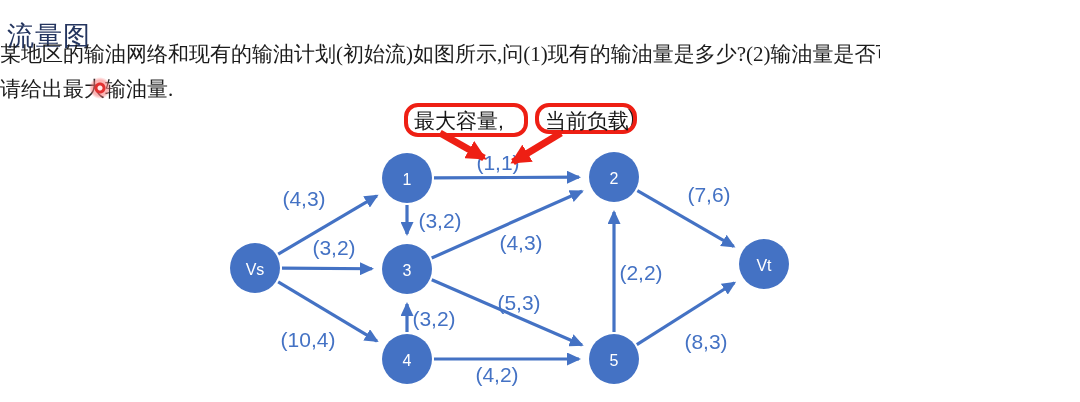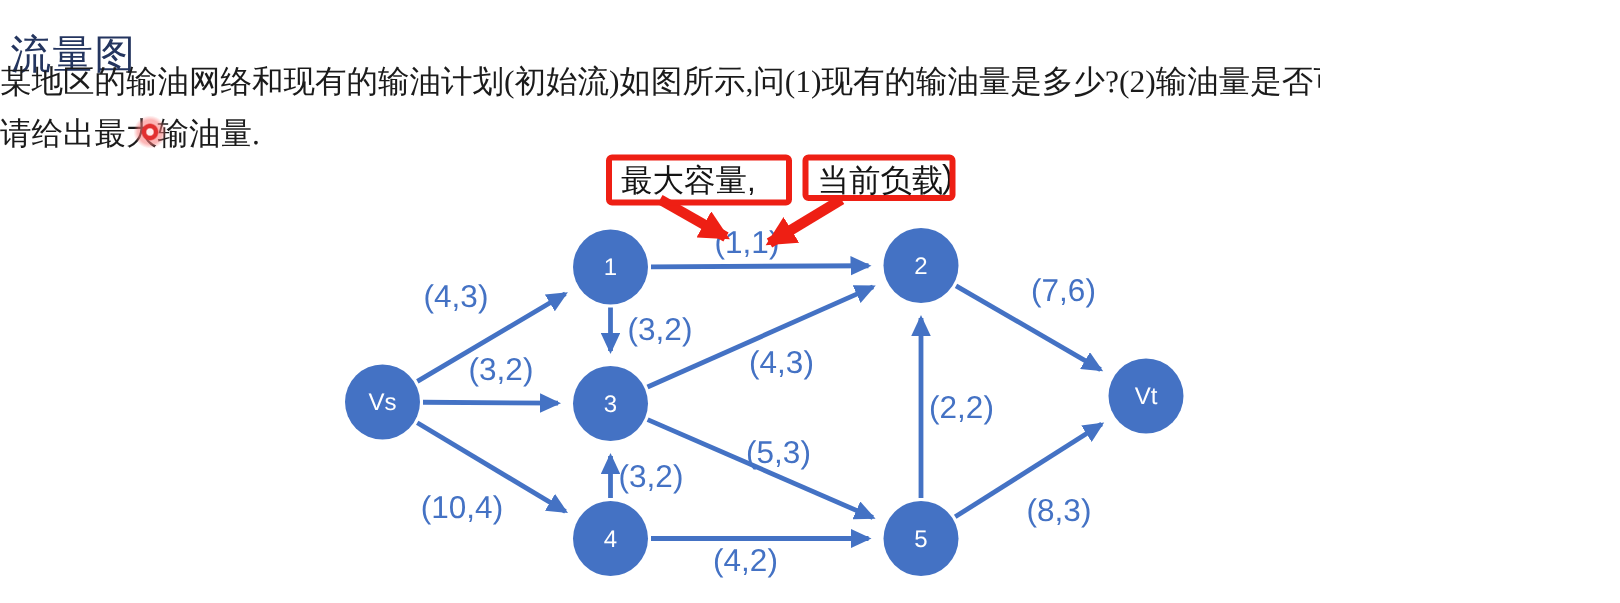--- a/index.html
+++ b/index.html
@@ -20,21 +20,21 @@
   .laser-dot{
     position:absolute;left:89px;top:77px;width:22px;height:22px;border-radius:50%;
     background:radial-gradient(circle,
       #ffeaea 0 2px,
       #e23030 3px 5px,
       rgba(250,120,120,0.55) 6px 8px,
       rgba(255,160,160,0.0) 11px);
     pointer-events:none;
   }
   .anno-box{
-    position:absolute;box-sizing:border-box;border:4px solid #EE1F14;border-radius:4px;
+    position:absolute;box-sizing:border-box;border:4px solid #EE1F14;border-radius:14px;
     color:#141414;font-size:21px;line-height:25px;padding:1px 0 0 6px;
     background:transparent;z-index:4;
   }
   #anno-box1{left:404px;top:103px;width:124px;height:34px;}
   #anno-box2{left:535px;top:103px;width:102px;height:31px;}
   .anno-paren{
     position:absolute;left:628px;top:105px;font-size:22px;color:#141414;z-index:3;
   }
   #graph-svg{position:absolute;left:0;top:0;z-index:2;}
   .edge-label{

